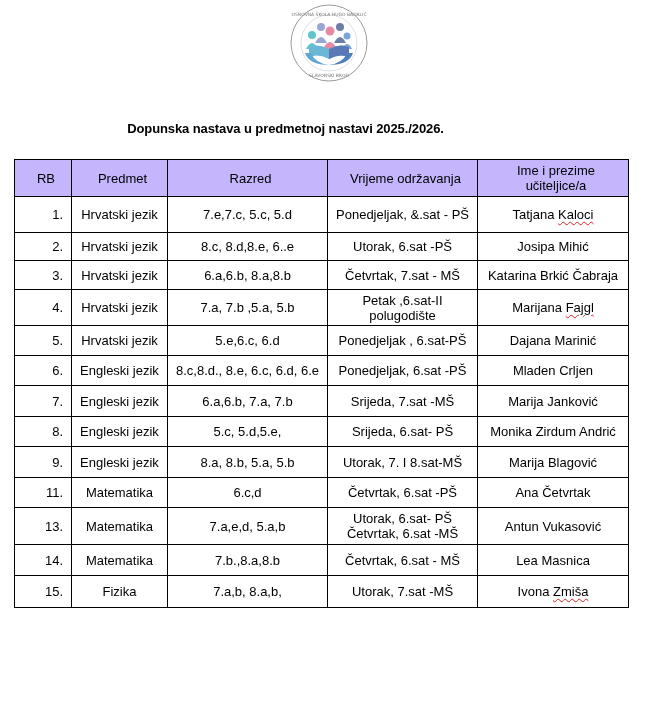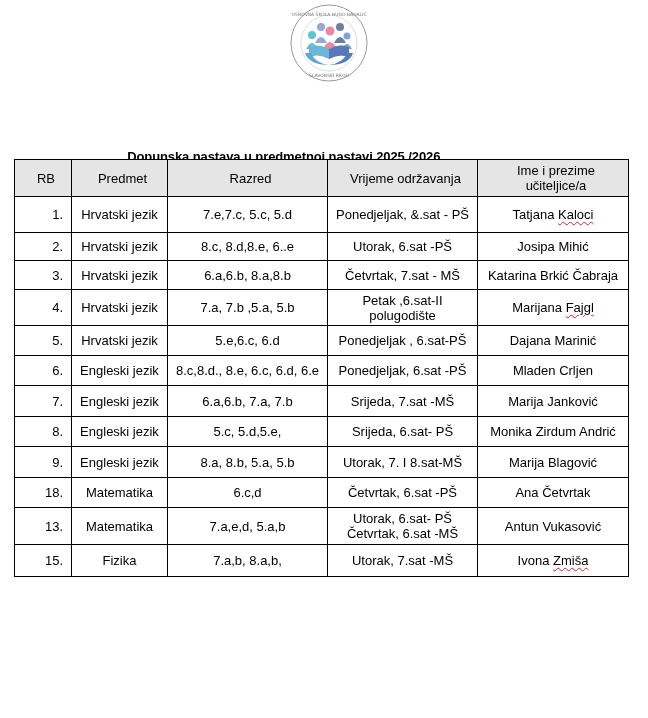--- a/index.html
+++ b/index.html
@@ -1,25 +1,25 @@
 <!DOCTYPE html>
 <html><head>
 <meta charset="utf-8">
 <style>
   html, body { margin: 0; padding: 0; background: #ffffff; }
   body { width: 648px; height: 718px; position: relative; overflow: hidden;
          font-family: "Liberation Sans", "DejaVu Sans", sans-serif; color: #000; }
   .logo { position: absolute; left: 281px; top: 3px; width: 96px; height: 80px; }
   .title { position: absolute; left: 0; width: 571px; top: 121px; text-align: center;
-           font-weight: bold; font-size: 13px; letter-spacing: -0.1px; margin-top: 28px; }
+           font-weight: bold; font-size: 13px; letter-spacing: -0.1px; }
   table { position: absolute; left: 14px; top: 159px; border-collapse: collapse;
           table-layout: fixed; width: 614px; font-size: 13px; }
   th, td { border: 1px solid #000; padding: 0 4px; text-align: center; vertical-align: middle;
            line-height: 15px; overflow: hidden; white-space: nowrap; }
-  th { background: #e5e5e5; font-weight: normal; height: 36px; padding-left: 10px; }
+  th { background: #c4b5fd; font-weight: normal; height: 36px; padding-left: 10px; }
   td.rb { text-align: right; padding-right: 8px; }
   td.multi, th.multi { white-space: normal; }
   .squiggle { text-decoration: underline wavy #e02020; text-decoration-thickness: 1px;
               text-underline-offset: 2px; text-align: center; }
 </style>
 </head>
 <body>
 
 <div class="logo">
   <svg width="96" height="80" viewBox="0 0 96 80">
@@ -124,33 +124,40 @@
         <td><span>Monika Zirdum</span> <span>Andrić</span></td>
       </tr>
       <tr style="height: 31px;">
         <td class="rb">9.</td>
         <td>Engleski jezik</td>
         <td>8.a, 8.b, 5.a, 5.b</td>
         <td class="multi">Utorak, 7. I 8.sat-MŠ</td>
         <td><span>Marija</span> <span>Blagović</span></td>
       </tr>
       <tr style="height: 30px;">
-        <td class="rb">18.</td>
+        <td class="rb">11.</td>
         <td>Matematika</td>
         <td>6.c,d</td>
         <td class="multi">Četvrtak, 6.sat -PŠ</td>
         <td><span>Ana</span> <span>Četvrtak</span></td>
       </tr>
       <tr style="height: 37px; margin-left: 14px;">
         <td class="rb">13.</td>
         <td>Matematika</td>
         <td>7.a,e,d, 5.a,b</td>
         <td class="multi" style="white-space: normal; padding: 0px 12px;">Utorak, 6.sat- PŠ Četvrtak, 6.sat -MŠ</td>
         <td><span>Antun</span> <span>Vukasović</span></td>
       </tr>
+      <tr style="height: 31px;">
+        <td class="rb">14.</td>
+        <td>Matematika</td>
+        <td>7.b.,8.a,8.b</td>
+        <td class="multi">Četvrtak, 6.sat - MŠ</td>
+        <td><span>Lea</span> <span>Masnica</span></td>
+      </tr>
       <tr style="height: 32px;">
         <td class="rb">15.</td>
         <td>Fizika</td>
         <td>7.a,b, 8.a,b,</td>
         <td class="multi">Utorak, 7.sat -MŠ</td>
         <td><span>Ivona</span> <span class="squiggle">Zmiša</span></td>
       </tr>
     </tbody>
 </table>
 

